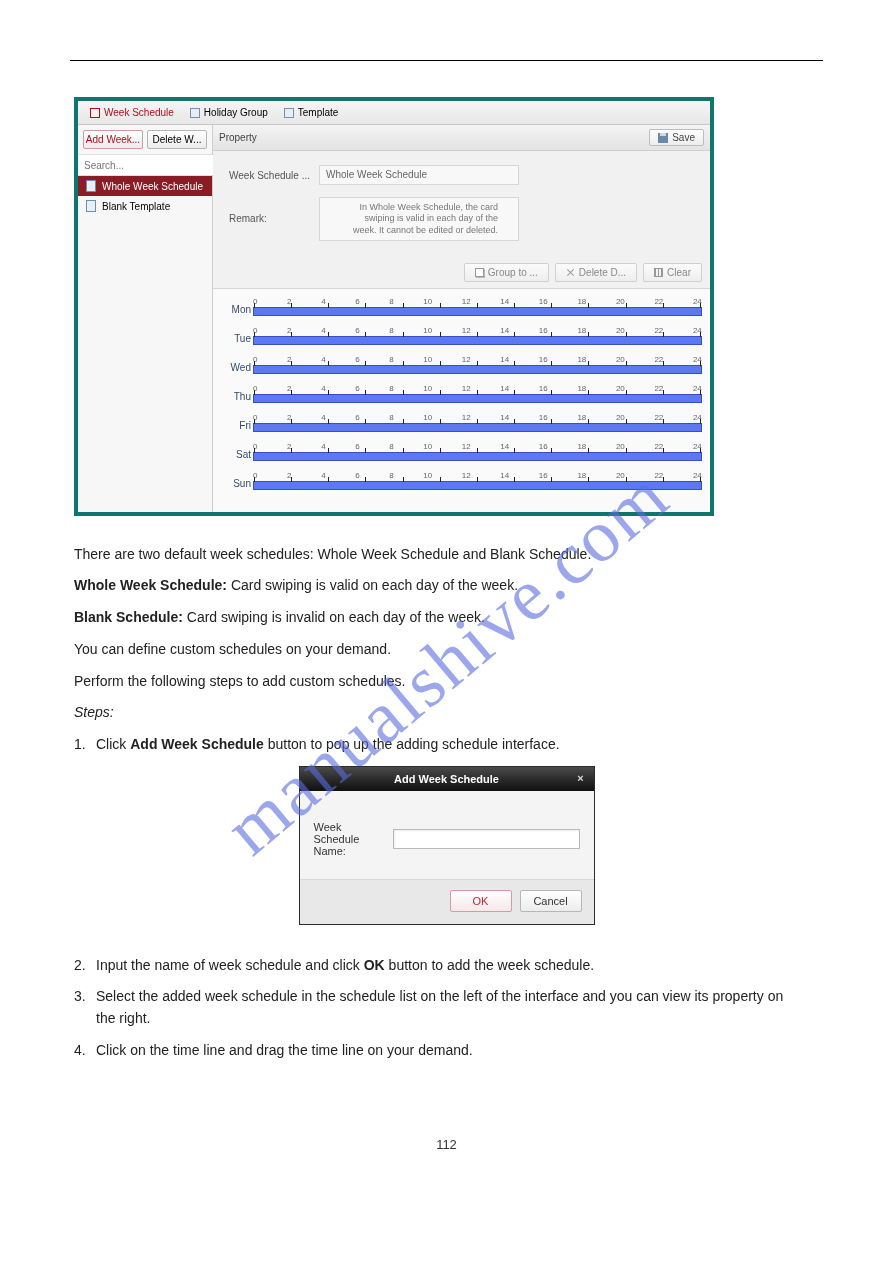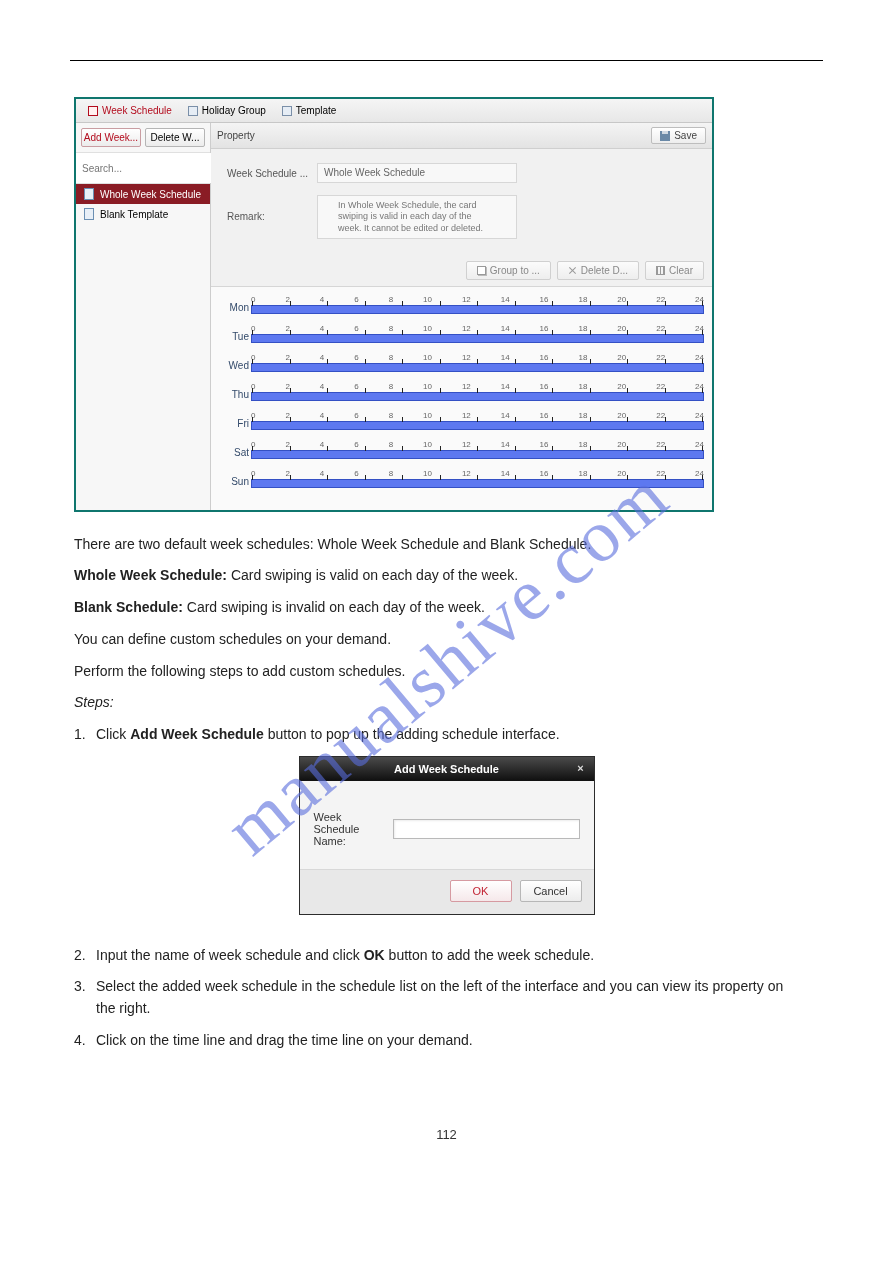--- a/index.html
+++ b/index.html
@@ -11,23 +11,23 @@
     padding: 60px 70px 60px 70px;
     position: relative;
   }
   .topline {
     border-top: 1.5px solid #000;
     margin-bottom: 36px;
   }
   
   .app-panel {
     width: 640px;
-    border: 2px solid #0f766e;
+    border: 4px solid #0f766e;
     background: #f0f0f0;
-    margin-bottom: 22px;
+    margin-bottom: 28px;
     margin-left: 4px;
   }
   .tabbar {
     display: flex;
     align-items: center;
     gap: 4px;
     padding: 4px 6px;
     background: linear-gradient(#f5f5f5,#e7e7e7);
     border-bottom: 1px solid #c7c7c7;
     font-size: 10px;
@@ -71,21 +71,21 @@
   }
   .btn.red {
     color: #b30b1d;
     border-color: #c99da2;
   }
   .searchrow {
     display: flex;
     border-top: 1px solid #e0e0e0;
     border-bottom: 1px solid #e0e0e0;
     background: #4c1d95;
-    height: 32px;
+    height: 22px;
   }
   .searchrow input {
     flex: 1;
     border: none;
     padding: 0 6px;
     font-size: 10px;
     outline: none;
     color: #333;
   }
   .searchrow .srchbtn {
@@ -169,20 +169,21 @@
     color: #666;
   }
   .formrow .remarkbox {
     width: 200px; min-height: 30px;
     border: 1px solid #d7d7d7;
     background: #f8f8f8;
     padding: 4px 20px;
     font-size: 9px;
     color: #777;
     line-height: 1.25;
+    text-align: right;
   }
   .actionrow {
     display: flex; gap: 6px;
     justify-content: flex-end;
     padding: 0 8px 6px 0;
     background: #f1f1f1;
   }
   .actbtn {
     display: flex; align-items: center; gap: 4px;
     padding: 3px 10px;

